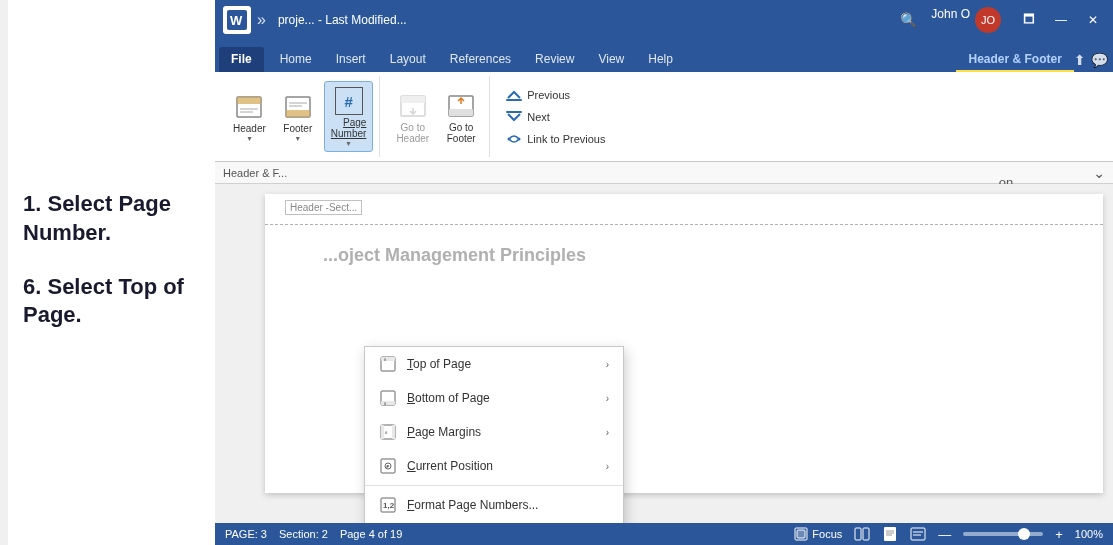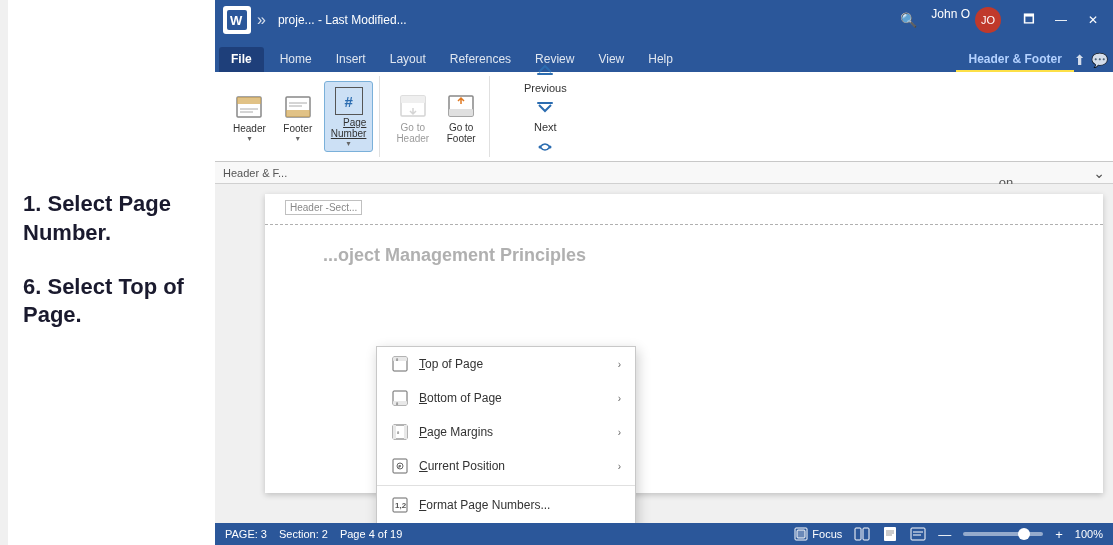--- a/index.html
+++ b/index.html
@@ -234,21 +234,20 @@
     }
     .nav-btn {
       display: flex;
       align-items: center;
       gap: 5px;
       padding: 2px 4px;
       cursor: pointer;
       font-size: 11px;
       color: #333;
       border-radius: 2px;
-      flex-direction: column;
     }
     .nav-btn-icon {
       width: 16px;
       height: 16px;
       display: flex;
       align-items: center;
       justify-content: center;
     }
 
     
@@ -338,21 +337,21 @@
       left: 68%;
       width: 12px;
       height: 12px;
       background: white;
       border-radius: 50%;
     }
 
     
     .dropdown-menu {
       position: absolute;
-      left: 161px;
+      left: 149px;
       top: 162px;
       width: 260px;
       background: white;
       border: 1px solid #c8c8c8;
       box-shadow: 2px 4px 12px rgba(0,0,0,0.2);
       z-index: 100;
     }
     .dropdown-item {
       display: flex;
       align-items: center;

